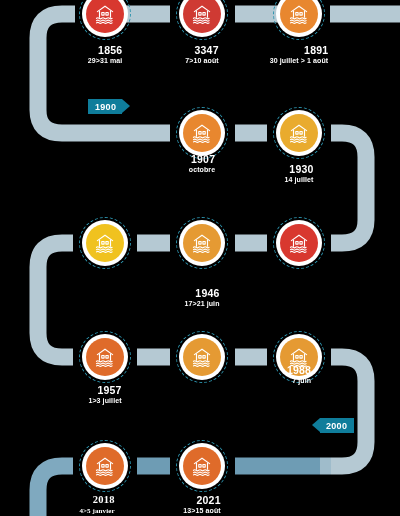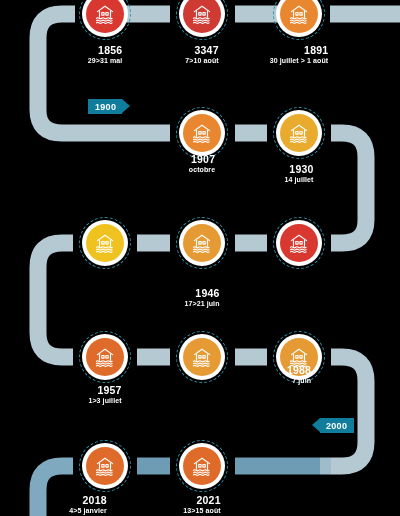--- a/index.html
+++ b/index.html
@@ -345,21 +345,21 @@
               <path d="M6.5 9.1 V15.2 M17.5 9.1 V15.2"></path>
               <rect x="8.8" y="10.5" width="2.3" height="2.6"></rect>
               <rect x="12.9" y="10.5" width="2.3" height="2.6"></rect>
               <path d="M3.5 16.3 q1.3 -1.1 2.6 0 q1.3 1.1 2.6 0 q1.3 -1.1 2.6 0 q1.3 1.1 2.6 0 q1.3 -1.1 2.6 0 q1.3 1.1 2.6 0"></path>
               <path d="M3.5 18.6 q1.3 -1.1 2.6 0 q1.3 1.1 2.6 0 q1.3 -1.1 2.6 0 q1.3 1.1 2.6 0 q1.3 -1.1 2.6 0 q1.3 1.1 2.6 0"></path>
               <path d="M3.5 20.9 q1.3 -1.1 2.6 0 q1.3 1.1 2.6 0 q1.3 -1.1 2.6 0 q1.3 1.1 2.6 0 q1.3 -1.1 2.6 0 q1.3 1.1 2.6 0"></path>
             </g>
           </svg>
         </div>
       </div>
-      <div class="caption" style="left: 88px; top: 494px;">
+      <div class="caption" style="left: 97px; top: 494px; font-family: Liberation Serif, serif;">
         <div class="yr">2018</div>
         <div class="dt">4&gt;5 janvier</div>
       </div>
       <div class="node" style="left: 202px; top: 466px;">
         <div class="ring-dash"></div>
         <div class="ring-white"></div>
         <div class="disc" style="background:#df6b2a">
           <svg width="24" height="24" viewBox="0 0 24 24" aria-hidden="true">
             <g fill="none" stroke="#ffffff" stroke-width="1.15" stroke-linecap="round" stroke-linejoin="round">
               <path d="M4.4 9.6 L12 4.2 L19.6 9.6"></path>

